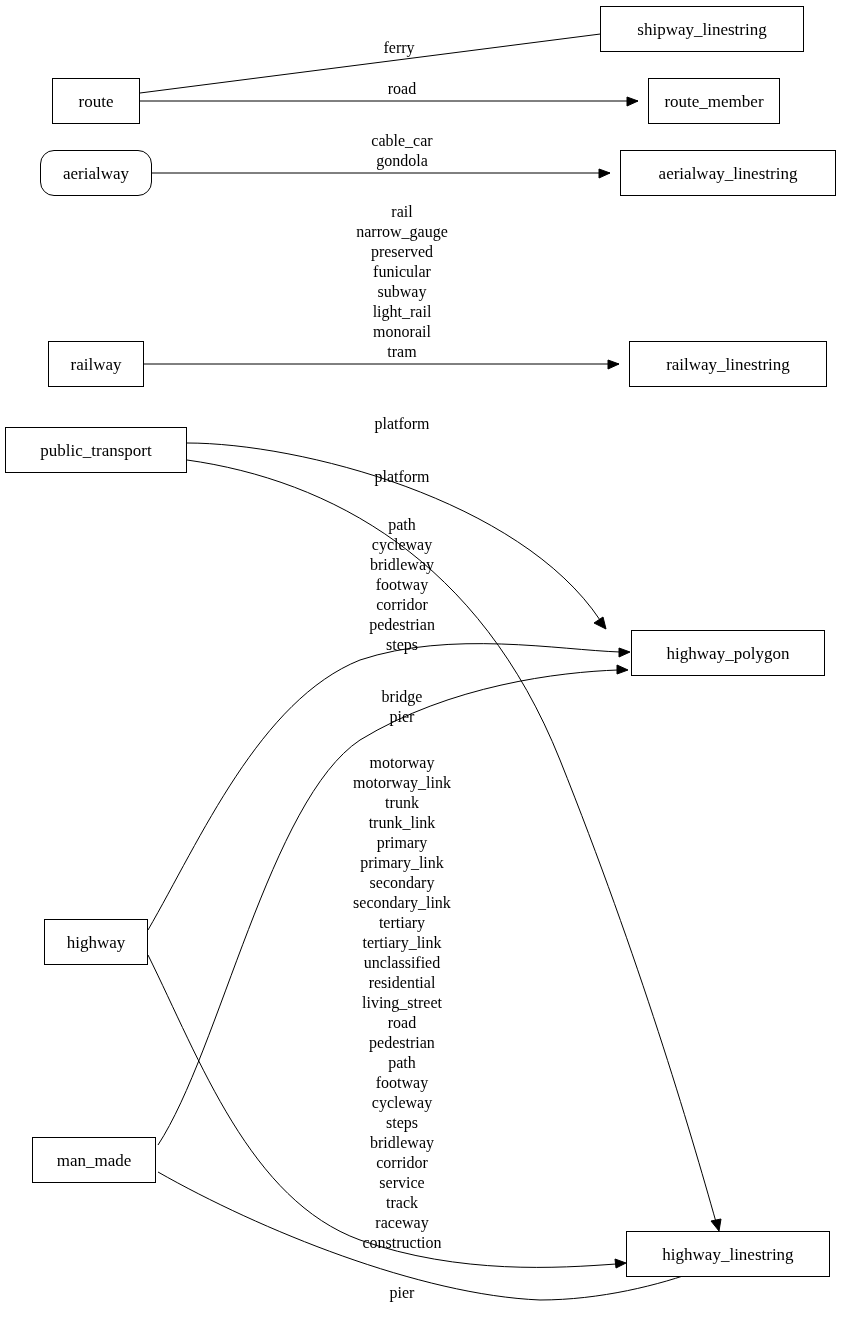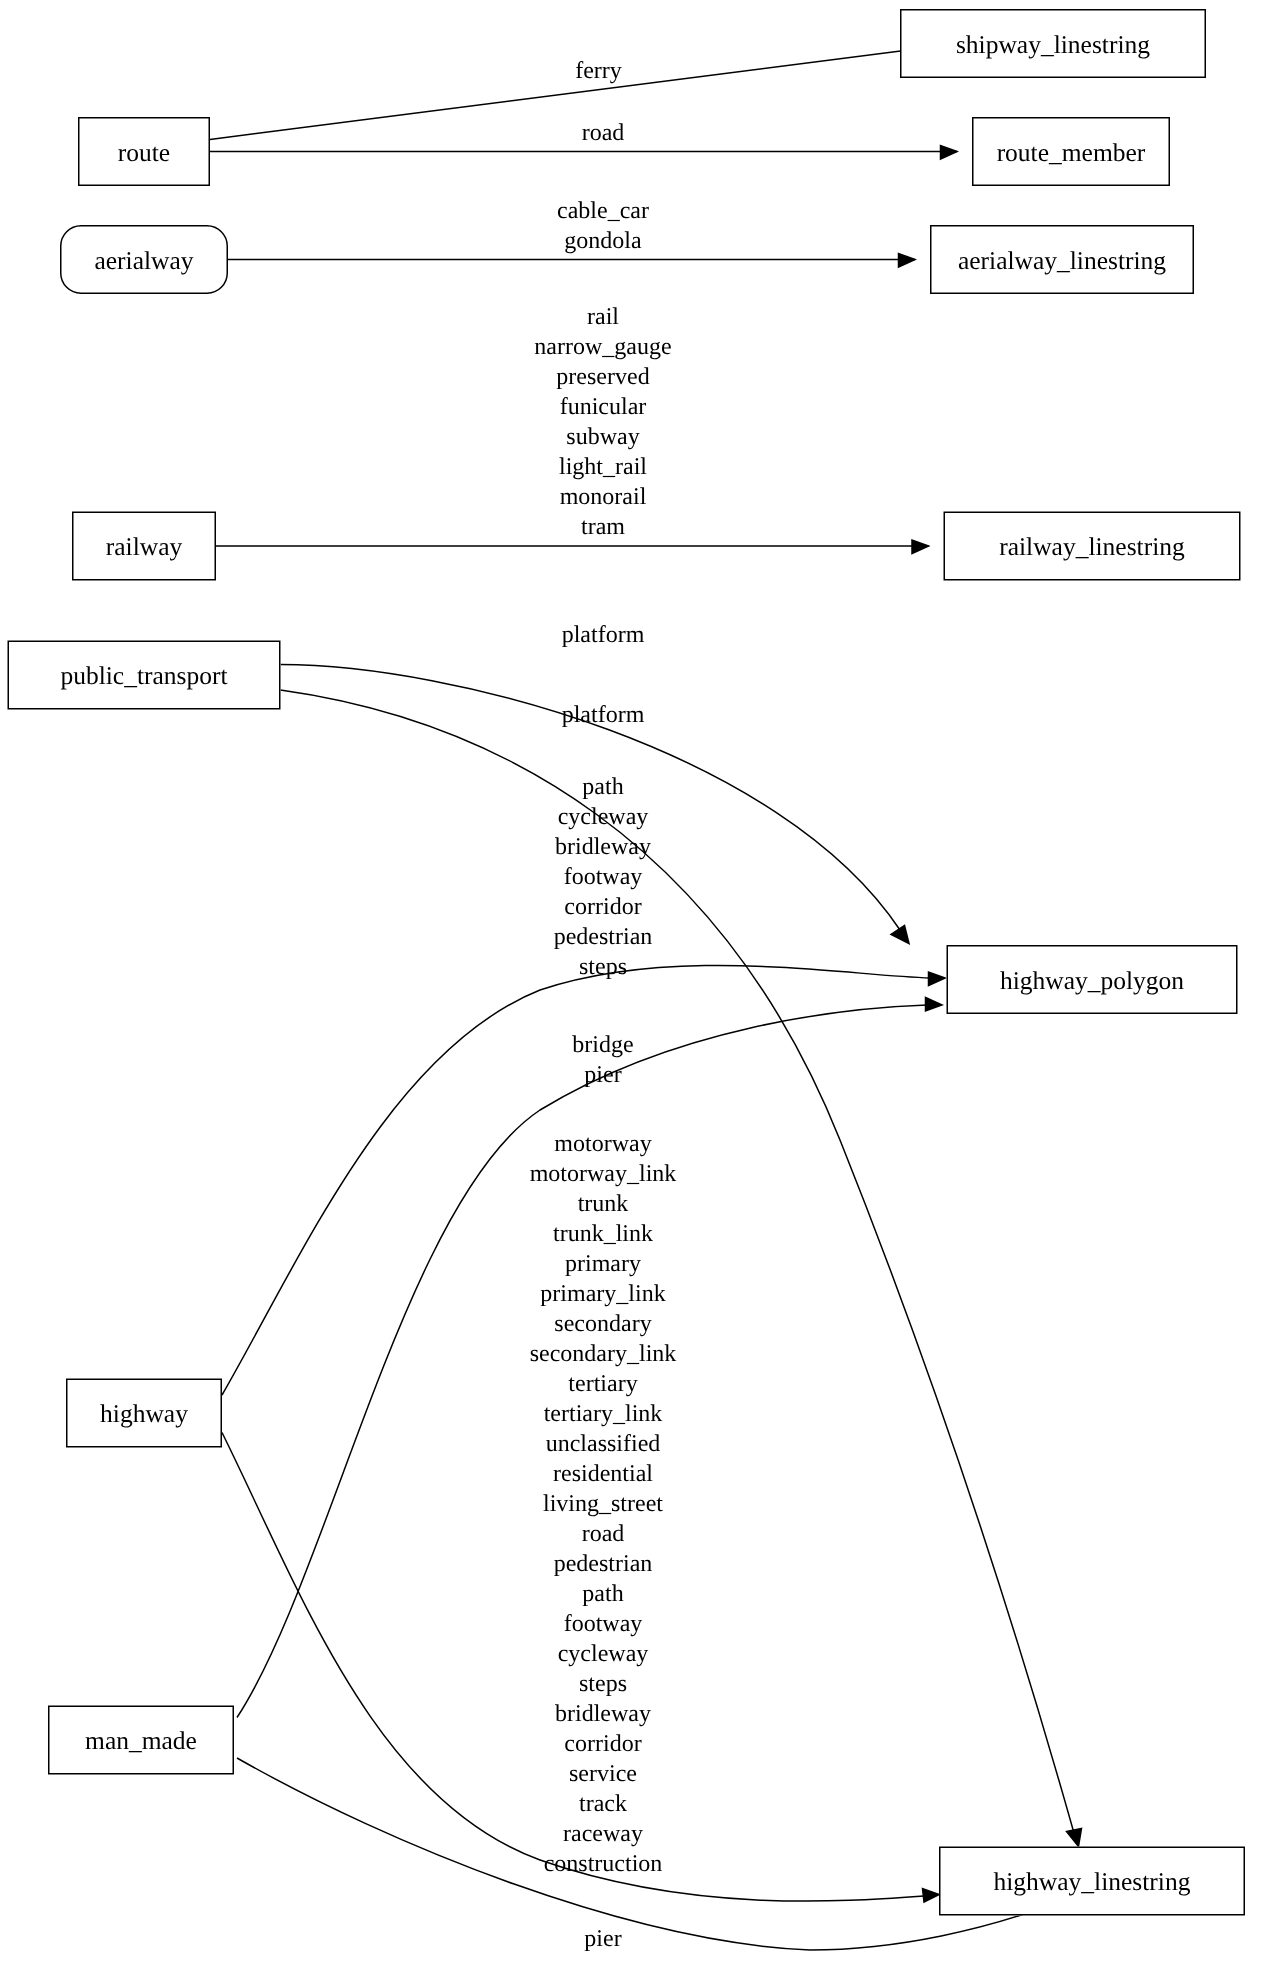--- a/index.html
+++ b/index.html
@@ -118,21 +118,21 @@
 corridor
 service
 track
 raceway
 construction</div>
     <div class="edge-label" style="left: 402px; top: 1283px;">pier</div>
     <div class="node" style="left: 52px; top: 78px; width: 88px; height: 46px;">route</div>
     <div class="node" style="left: 600px; top: 6px; width: 204px; height: 46px;">shipway_linestring</div>
     <div class="node" style="left: 648px; top: 78px; width: 132px; height: 46px;">route_member</div>
     <div class="node" style="left: 40px; top: 150px; width: 112px; height: 46px; border-radius: 14px;">aerialway</div>
-    <div class="node" style="left: 620px; top: 150px; width: 176px; height: 46px;">aerialway_linestring</div>
+    <div class="node" style="left: 620px; top: 150px; width: 216px; height: 46px;">aerialway_linestring</div>
     <div class="node" style="left: 48px; top: 341px; width: 96px; height: 46px;">railway</div>
     <div class="node" style="left: 629px; top: 341px; width: 198px; height: 46px;">railway_linestring</div>
     <div class="node" style="left: 5px; top: 427px; width: 182px; height: 46px;">public_transport</div>
     <div class="node" style="left: 631px; top: 630px; width: 194px; height: 46px;">highway_polygon</div>
     <div class="node" style="left: 44px; top: 919px; width: 104px; height: 46px;">highway</div>
     <div class="node" style="left: 32px; top: 1137px; width: 124px; height: 46px;">man_made</div>
     <div class="node" style="left: 626px; top: 1231px; width: 204px; height: 46px;">highway_linestring</div>
   </div>
 
 </body></html>

